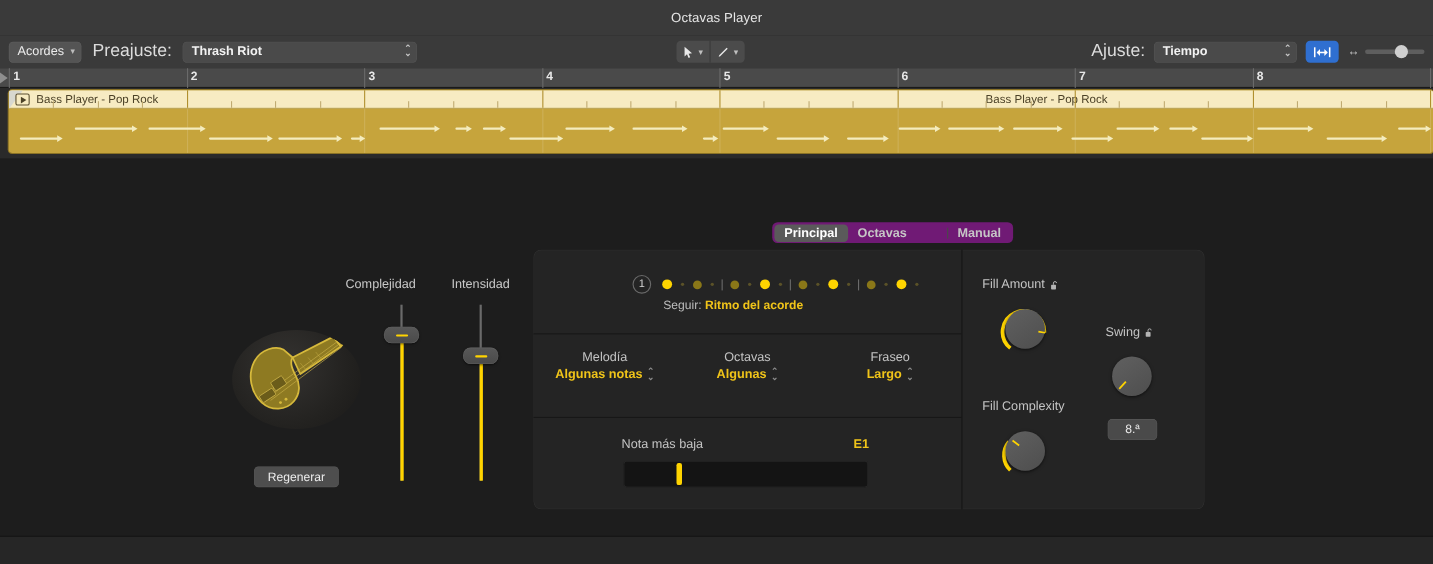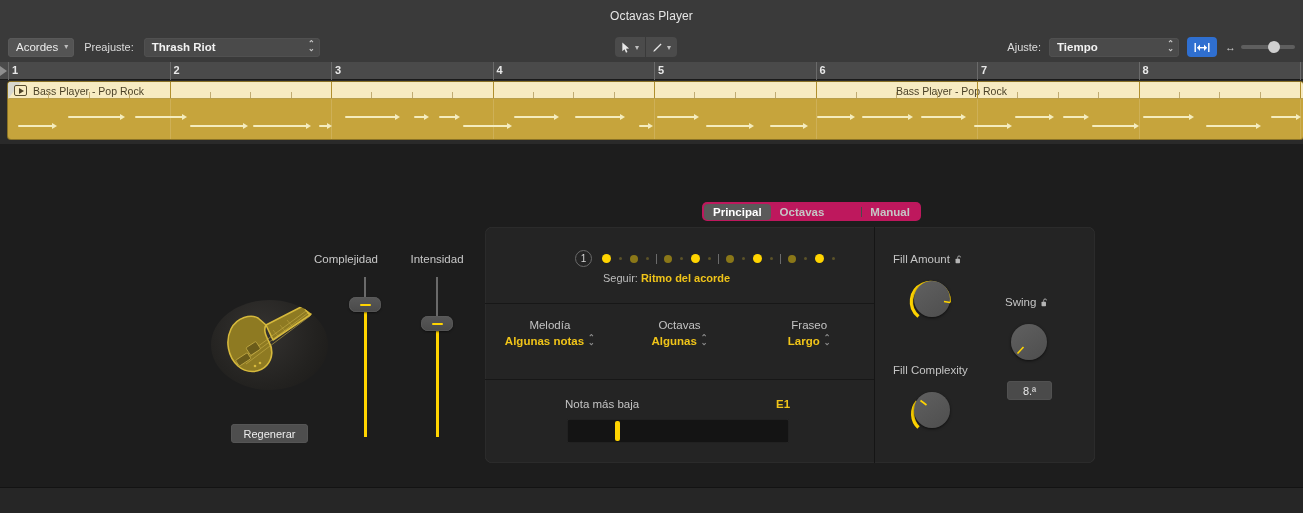--- a/index.html
+++ b/index.html
@@ -30,24 +30,24 @@
   .tb-right { position: absolute; right: 8px; top: 0; height: 30px; display: flex; align-items: center; gap: 8px; }
 
   .popbtn {
     height: 19px; background: #545454; border-radius: 4px;
     display: inline-flex; align-items: center; gap: 6px;
     padding: 0 6px 0 8px; font-size: 11.5px; color: #ececec;
     box-shadow: 0 0 0 0.5px #5f5f5f inset;
   }
   .popbtn .chev { font-size: 8px; color: #bdbdbd; line-height: 1; }
 
-  .lbl { font-size: 11px; color: #dcdcdc; }
+  .lbl { font-size: 16px; color: #dcdcdc; }
 
   .combo {
-    height: 19px; width: 176px; background: #4a4a4a; border-radius: 4px;
+    height: 19px; width: 213px; background: #4a4a4a; border-radius: 4px;
     display: inline-flex; align-items: center; justify-content: space-between;
     padding: 0 5px 0 8px; font-size: 11.5px; color: #f2f2f2; font-weight: bold;
     box-shadow: 0 0 0 0.5px #565656 inset;
   }
   .combo.small { width: 130px; }
   .stepper { display:flex; flex-direction:column; align-items:center; justify-content:center; line-height:0.62; color:#c8c8c8; font-size:8px; }
 
   .toolgroup {
     height: 20px; background: #4b4b4b; border-radius: 4px; display: flex; align-items: center;
     overflow: hidden;
@@ -110,21 +110,21 @@
     background: #d8d8cf; clip-path: polygon(0 0, 100% 0, 0 100%);
   }
   .region-body { position: absolute; left: 0; top: 17px; width: 100%; height: 40px; }
   .region-body .barline { position: absolute; top: 0; width: 1px; height: 40px; background: rgba(255,255,255,.14); }
   .nt { position: absolute; height: 2px; background: #f4ecbe; border-radius: 1px; }
   .nh { position: absolute; width: 0; height: 0; border-left: 5px solid #f4ecbe; border-top: 3px solid transparent; border-bottom: 3px solid transparent; }
 
   
   .tabs {
     position: absolute; left: 702px; top: 202px; height: 19px;
-    background: #be185d; border-radius: 5px; display: flex; align-items: center; padding: 0 2px;
+    background: #701a75; border-radius: 5px; display: flex; align-items: center; padding: 0 2px;
   }
   .tab { font-size: 11.5px; color: #c6c6c6; padding: 2px 9px; border-radius: 4px; font-weight: bold; }
   .tab.active { background: #5a5a5a; color: #ffffff; }
   .tab.sep { position: relative; margin-left: 28px; }
   .tab.sep::before { content:""; position:absolute; left:0; top:3px; bottom:3px; width:1px; background:#4a4a4a; }
 
   
   .left-col { position: absolute; left: 205px; top: 250px; width: 130px; text-align: center; }
   .bp-title { font-size: 12px; color: #c8c8c8; }
   .bp-sub { font-size: 12px; color: #f0c419; font-weight: bold; margin-top: 2px; }

